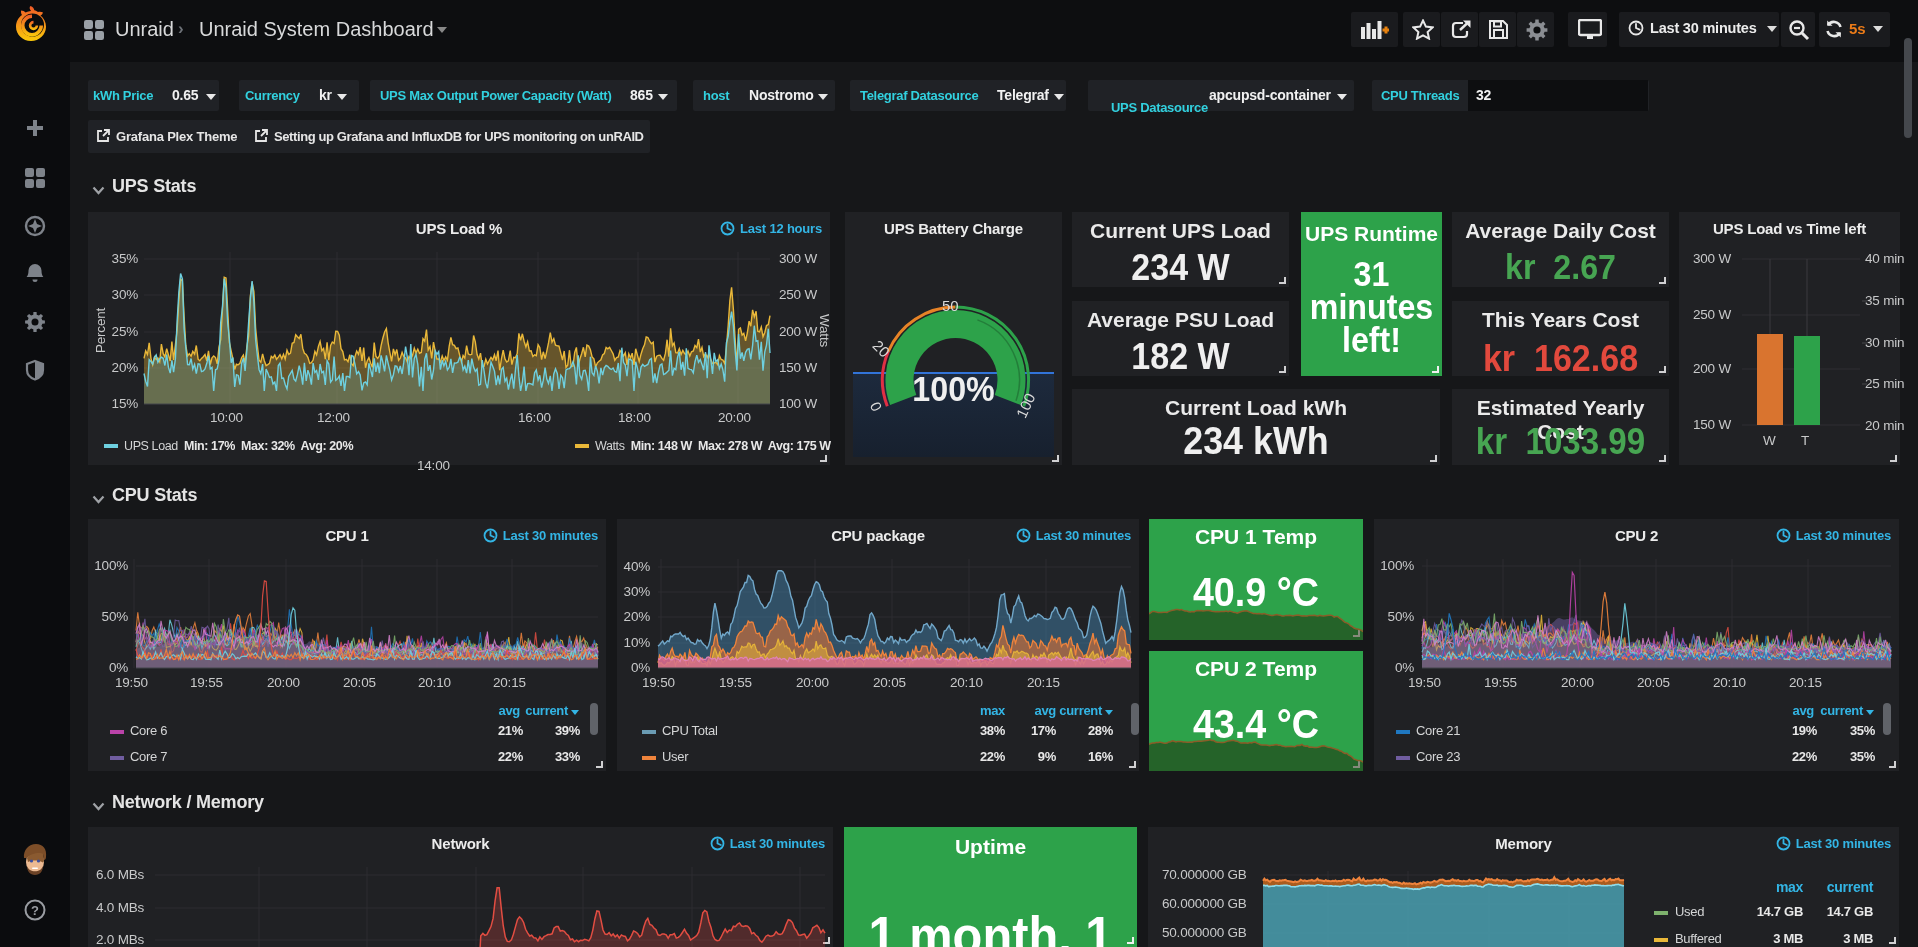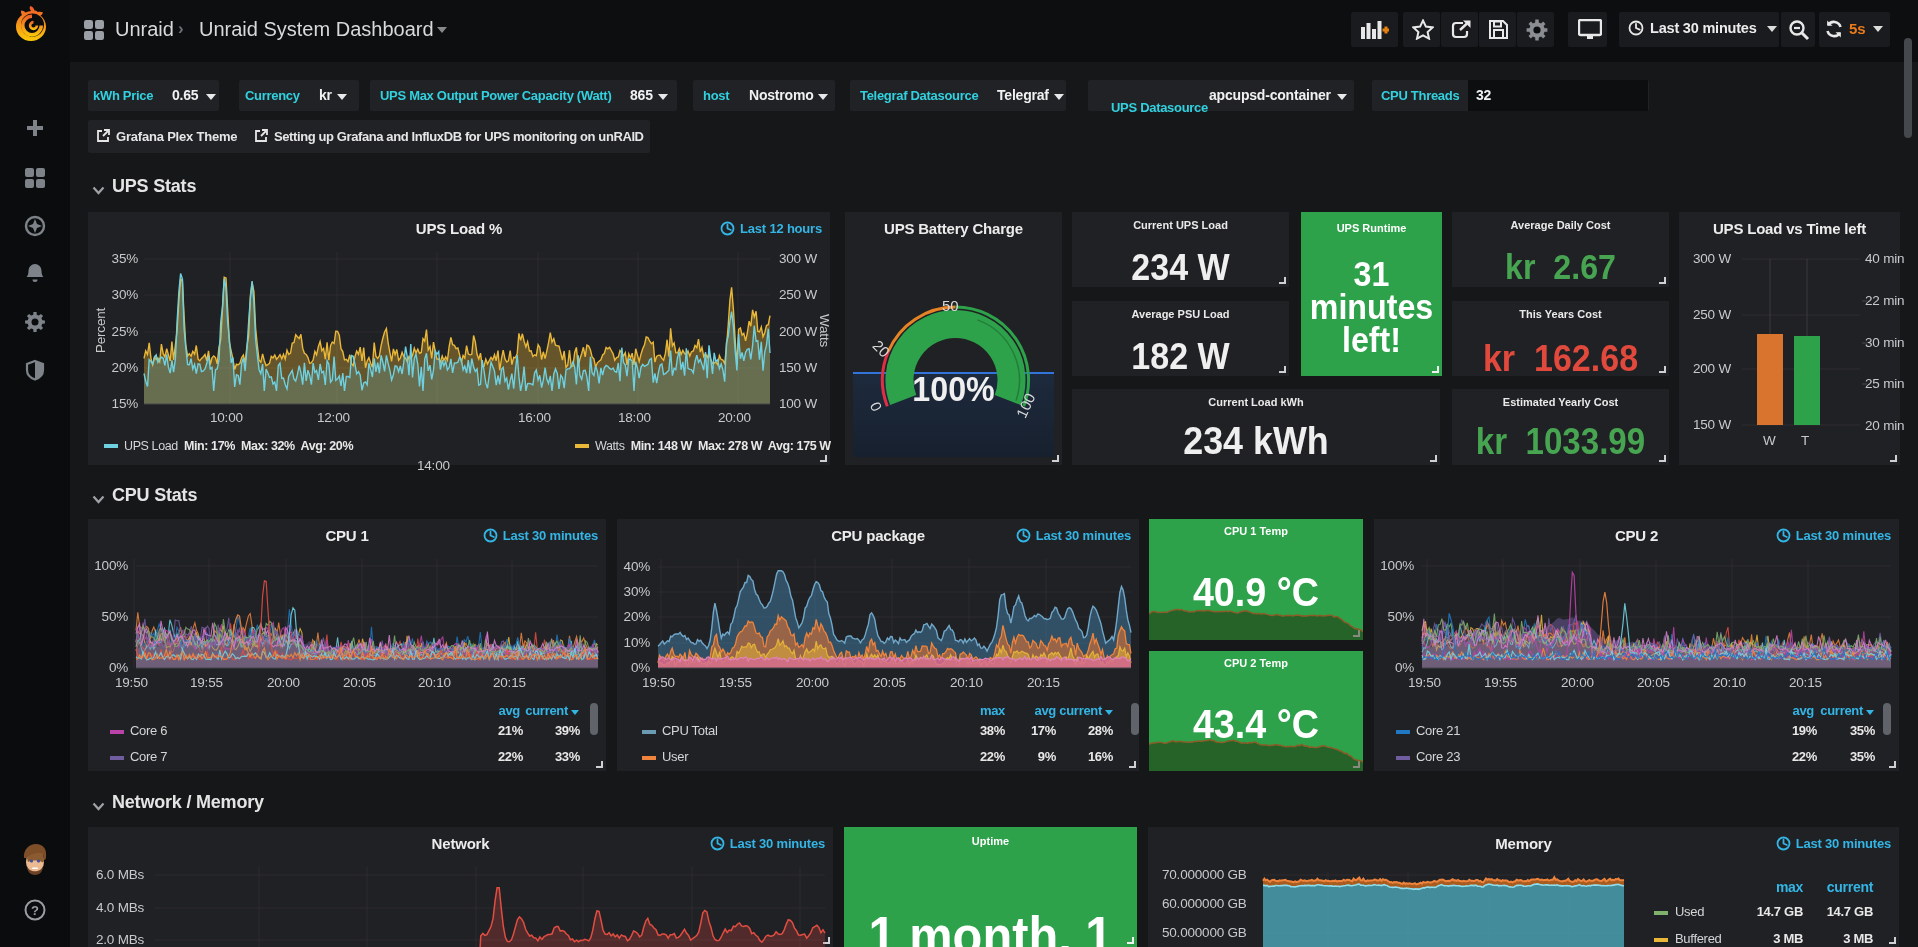--- a/index.html
+++ b/index.html
@@ -2,21 +2,21 @@
 <html><head><meta charset="utf-8"><style>
 *{margin:0;padding:0;box-sizing:border-box;}
 body{width:1918px;height:947px;background:#161719;font-family:"Liberation Sans",sans-serif;overflow:hidden;position:relative;}
 .abs{position:absolute;}
 .panel{position:absolute;background:#202124;}
 .panel .rsz{position:absolute;right:3px;bottom:3px;width:7px;height:7px;border-right:2px solid #d0d0d2;border-bottom:2px solid #d0d0d2;}
 .ptitle{position:absolute;top:8px;left:0;right:0;text-align:center;font-size:15px;font-weight:bold;color:#ececec;letter-spacing:-0.2px;}
 .axl{position:absolute;font-size:13.5px;letter-spacing:-0.2px;color:#c8c9ca;white-space:nowrap;}
 .leg{position:absolute;font-size:13px;letter-spacing:-0.3px;color:#d4d5d6;white-space:nowrap;}
 .lh{color:#33b5e5;font-weight:bold;margin-left:45px;}
-.statt{position:absolute;left:0;right:0;text-align:center;font-size:11px;font-weight:bold;color:#eaeaea;}
+.statt{position:absolute;left:0;right:0;text-align:center;font-size:21px;font-weight:bold;color:#eaeaea;}
 .statv{position:absolute;left:0;right:0;text-align:center;font-weight:bold;color:#efefef;transform:scaleX(0.92);transform-origin:center;}
 .vlabel{color:#32d1df;font-weight:bold;font-size:13px;letter-spacing:-0.3px;}
 .vval{color:#f1f1f1;font-weight:bold;font-size:14px;letter-spacing:-0.2px;}
 .pill{position:absolute;top:80px;height:31px;background:#202226;border-radius:2px;display:flex;align-items:center;}
 .secthead{position:absolute;font-size:18px;font-weight:bold;color:#e4e4e4;letter-spacing:-0.2px;}
 .navbtn{position:absolute;top:12px;height:35px;background:#1a1b1e;border-radius:2px;}
 </style></head><body>
 <div class="abs" style="left:0;top:0;width:1918px;height:62px;background:#0d0e10;"></div>
 <div class="abs" style="left:0;top:0;width:70px;height:947px;background:#0b0c0e;"></div>
 <svg width="36" height="40" viewBox="0 0 36 40" style="position:absolute;left:13px;top:6px;">
@@ -296,21 +296,21 @@
     <div class="statv" style="top:45px;font-size:35px;line-height:33px;color:#fff;">31<br>minutes<br>left!</div>
   </div>
 <div class="panel" style="left:1679px;top:212px;width:221px;height:253px;background:#202124;">
     <div class="rsz" style="border-color:#d0d0d2;"></div>
     <div class="ptitle" style="font-size:15px;">UPS Load vs Time left</div>
     <div class="axl" style="left:14px;top:39px;">300 W</div>
     <div class="axl" style="left:14px;top:95px;">250 W</div>
     <div class="axl" style="left:14px;top:149px;">200 W</div>
     <div class="axl" style="left:14px;top:205px;">150 W</div>
     <div class="axl" style="left:186px;top:39px;">40 min</div>
-    <div class="axl" style="left:186px;top:81px;">22 min</div>
+    <div class="axl" style="left:186px;top:81px;">35 min</div>
     <div class="axl" style="left:186px;top:123px;">30 min</div>
     <div class="axl" style="left:186px;top:164px;">25 min</div>
     <div class="axl" style="left:186px;top:206px;">20 min</div>
     <svg class="abs" style="left:0;top:0;" width="221" height="253" viewBox="0 0 221 253">
       <line x1="63" y1="47" x2="181" y2="47" stroke="#2e2f32" stroke-width="1"></line>
       <line x1="63" y1="103" x2="181" y2="103" stroke="#2e2f32" stroke-width="1"></line>
       <line x1="63" y1="157" x2="181" y2="157" stroke="#2e2f32" stroke-width="1"></line>
       <line x1="63" y1="213" x2="181" y2="213" stroke="#2e2f32" stroke-width="1"></line>
       <line x1="183" y1="89" x2="188" y2="89" stroke="#3a3b3e" stroke-width="1.5"></line>
       <line x1="183" y1="131" x2="188" y2="131" stroke="#3a3b3e" stroke-width="1.5"></line>

